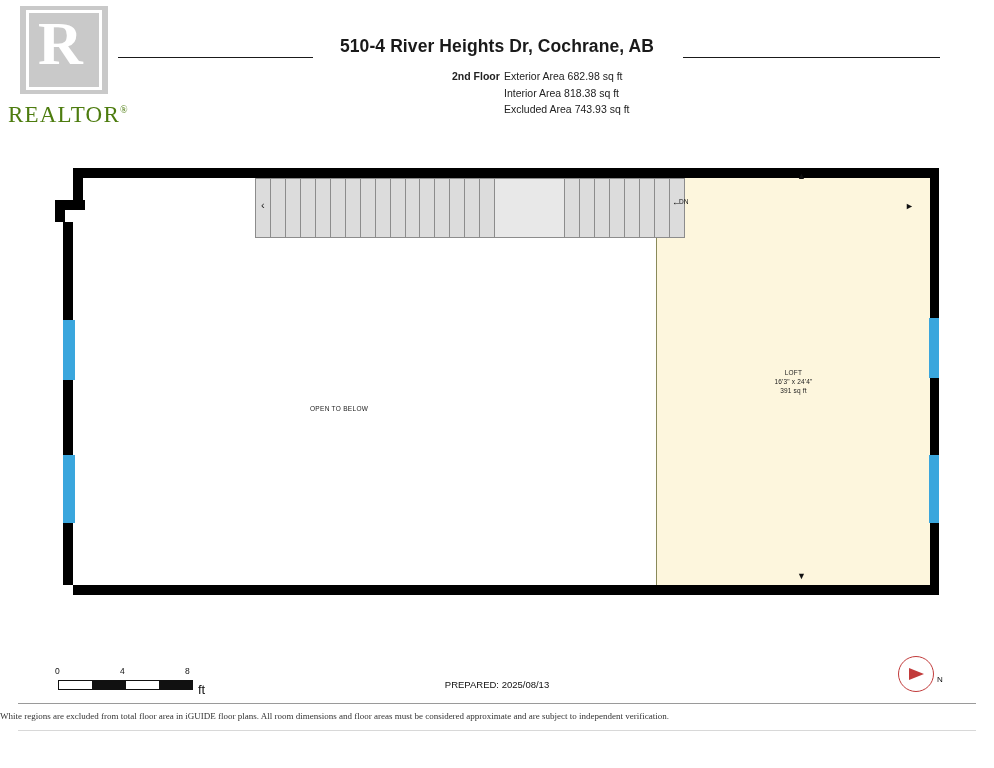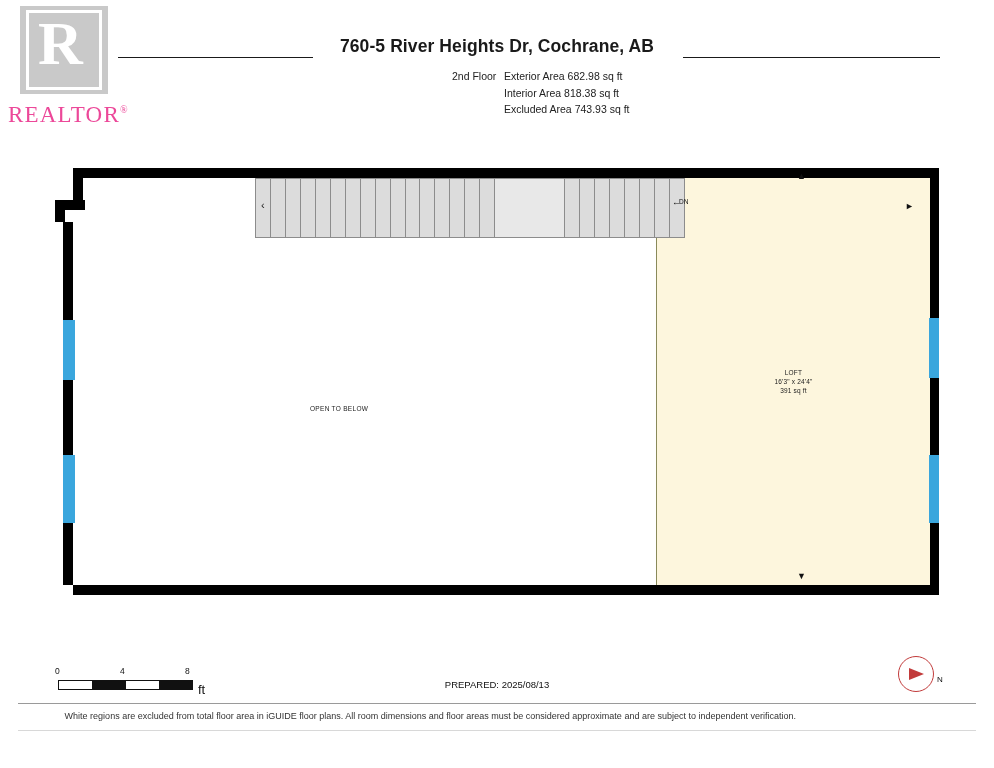--- a/index.html
+++ b/index.html
@@ -51,21 +51,21 @@
     color: #ffffff;
     line-height: 1;
   }
   .realtor-word {
     position: absolute;
     left: 0px;
     top: 96px;
     font-family: "Liberation Serif", serif;
     font-size: 23px;
     letter-spacing: 1.2px;
-    color: #ec4899;
+    color: #4d7c0f;
     font-weight: normal;
   }
   .realtor-word sup {
     font-size: 10px;
     vertical-align: super;
   }
 
   .title-rule-left {
     position: absolute;
     left: 118px;
@@ -94,21 +94,21 @@
   }
   .areas {
     position: absolute;
     left: 452px;
     top: 68px;
     font-size: 10.5px;
     line-height: 16.5px;
     color: #222;
   }
   .areas .floor-label {
-    font-weight: normal;
+    font-weight: bold;
     display: inline-block;
     width: 52px;
   }
   .areas .area-row {
     white-space: nowrap;
   }
   .areas .area-row .spacer {
     display: inline-block;
     width: 52px;
   }
@@ -358,23 +358,24 @@
     top: 703px;
     width: 958px;
     height: 1px;
     background: #9a9a9a;
   }
   .disclaimer {
     position: absolute;
     left: 0;
     top: 711px;
     width: 796px;
-    text-align: right;
+    text-align: left;
     font-size: 9px;
     color: #333;
+    font-family: Liberation Serif, serif;
   }
   .page-border-bottom {
     position: absolute;
     left: 18px;
     top: 730px;
     width: 958px;
     height: 1px;
     background: #d8d8d8;
   }
 </style>
@@ -384,21 +385,21 @@
 <div class="realtor-logo">
   <div class="realtor-mark">
     <div class="realtor-mark-inner"></div>
     <div class="realtor-R">R</div>
   </div>
   <div class="realtor-word"><span>REALTOR</span><sup>®</sup></div>
 </div>
 
 <div class="title-rule-left"></div>
 <div class="title-rule-right"></div>
-<div class="plan-title">760-5 River Heights Dr, Cochrane, AB</div>
+<div class="plan-title">510-4 River Heights Dr, Cochrane, AB</div>
 
 <div class="areas">
   <div class="area-row"><span class="floor-label">2nd Floor</span><span>Exterior Area 682.98 sq ft</span></div>
   <div class="area-row"><span class="spacer"></span><span>Interior Area 818.38 sq ft</span></div>
   <div class="area-row"><span class="spacer"></span><span>Excluded Area 743.93 sq ft</span></div>
 </div>
 
 <div class="plan">
 
   <div class="outer-wall"></div>

